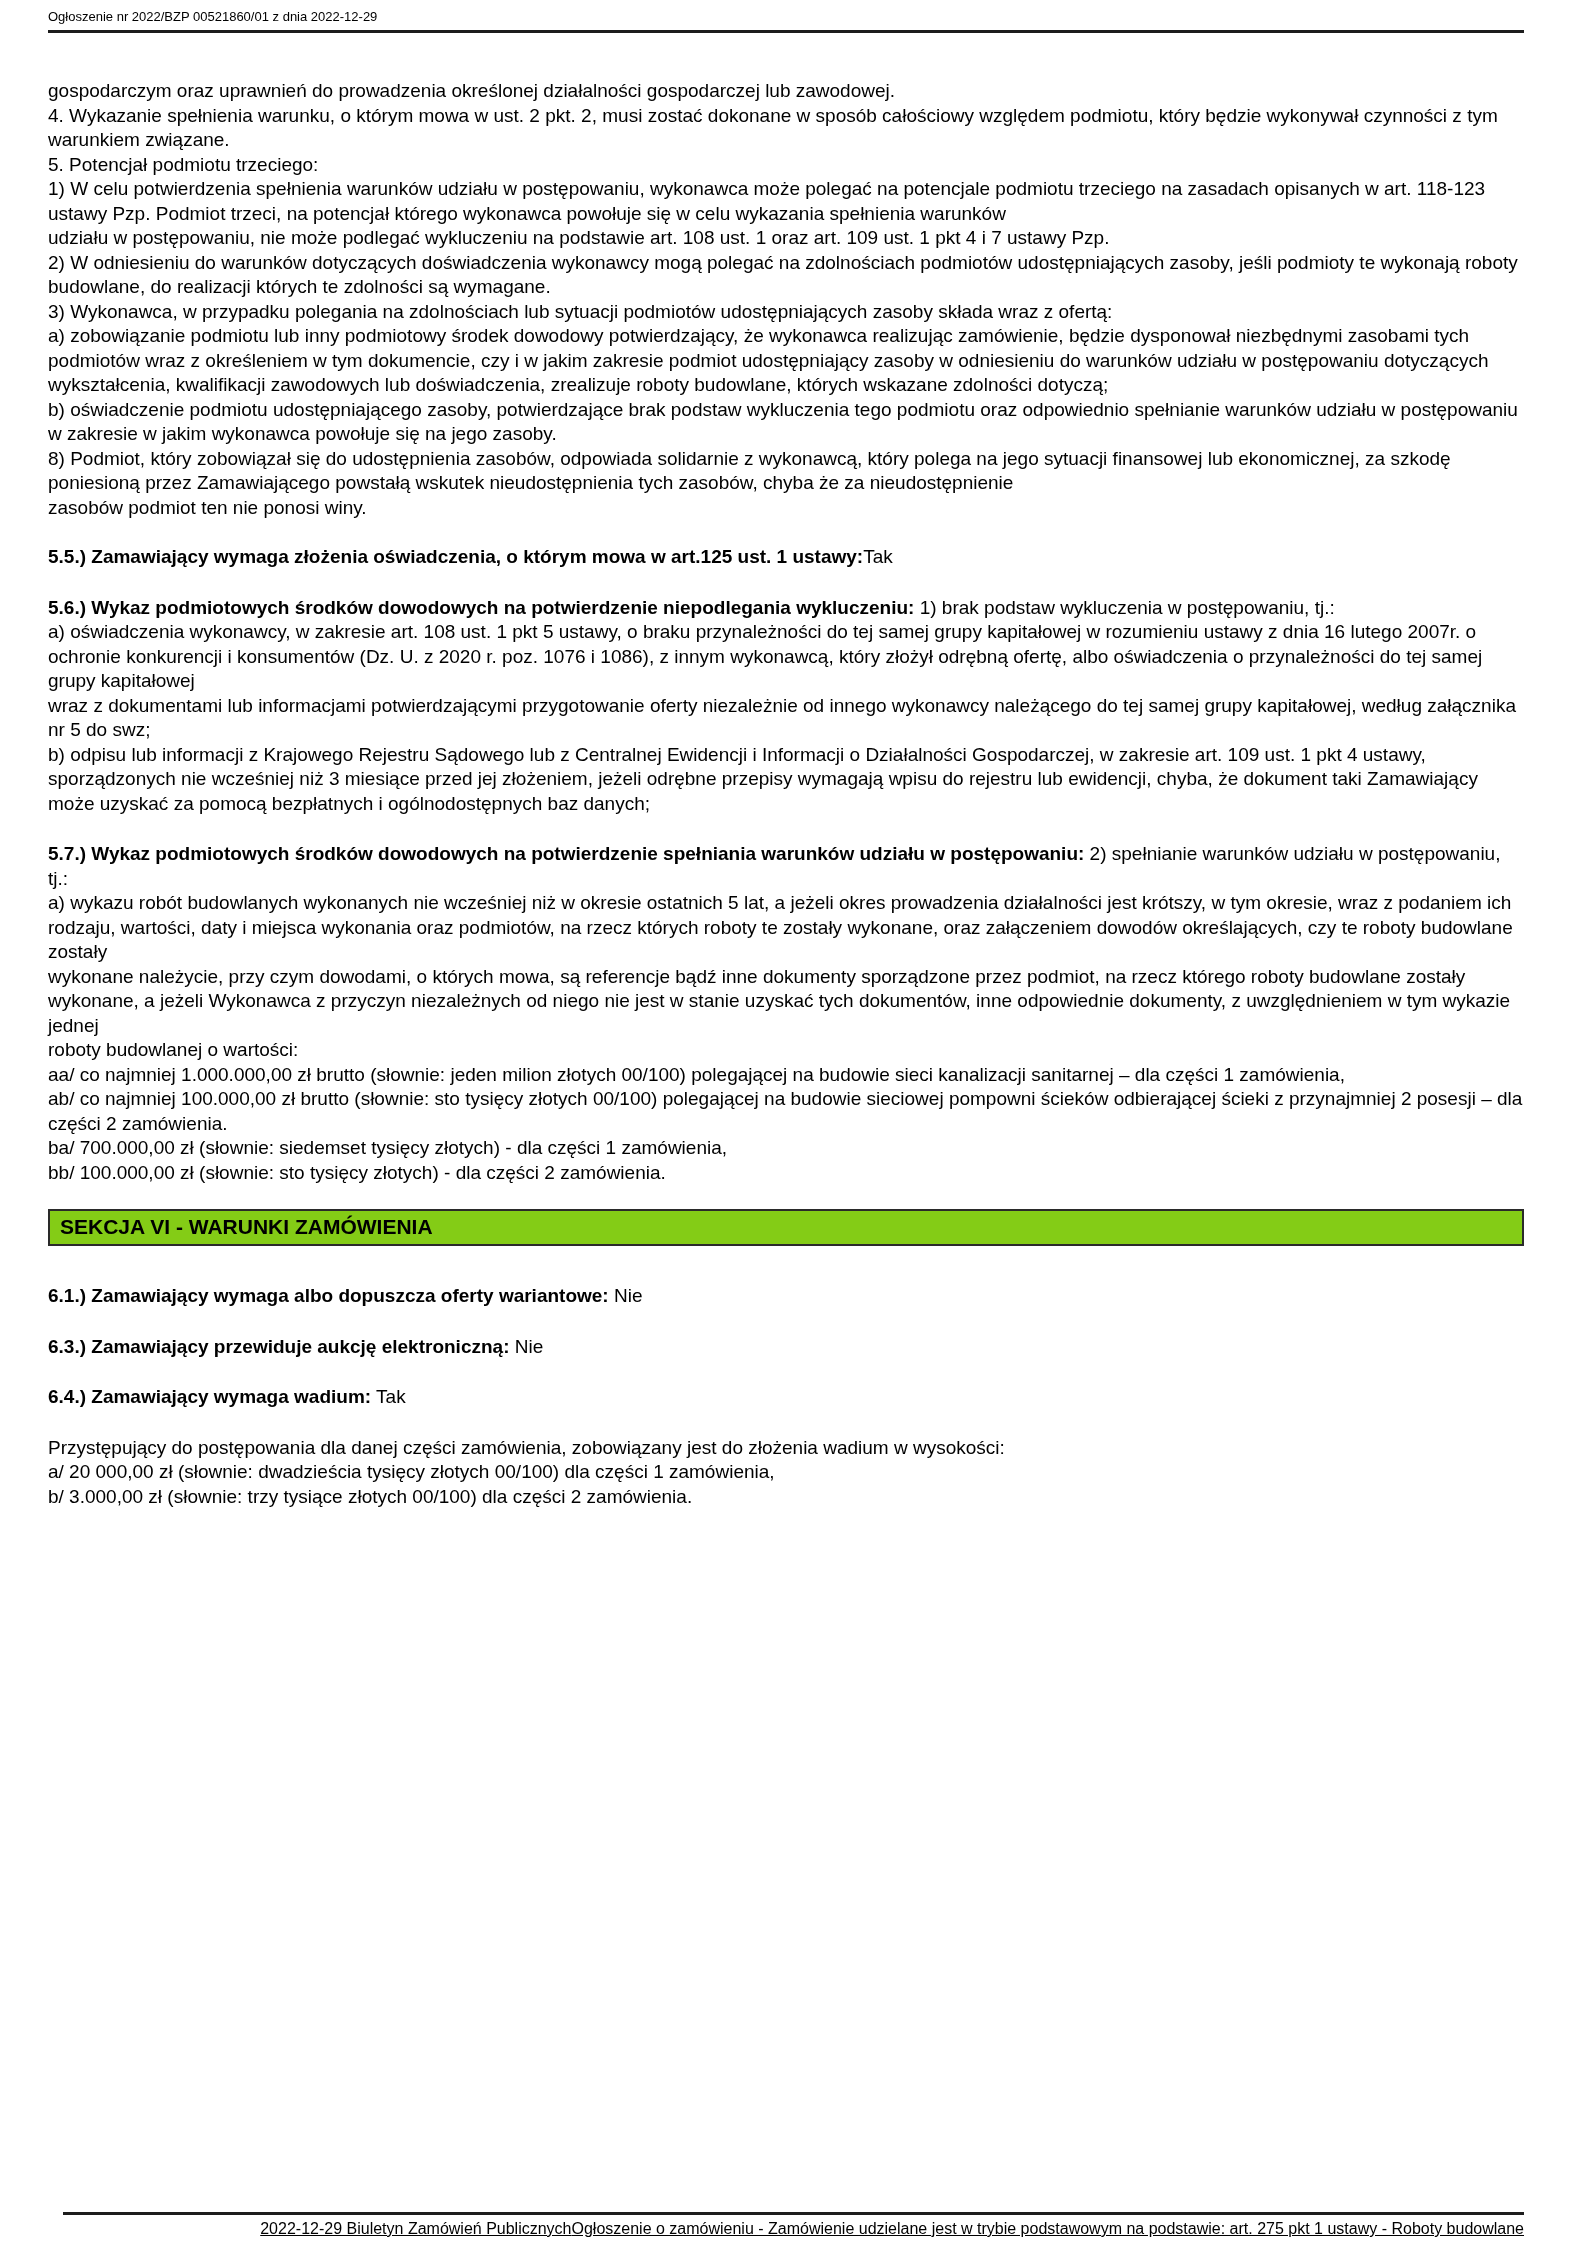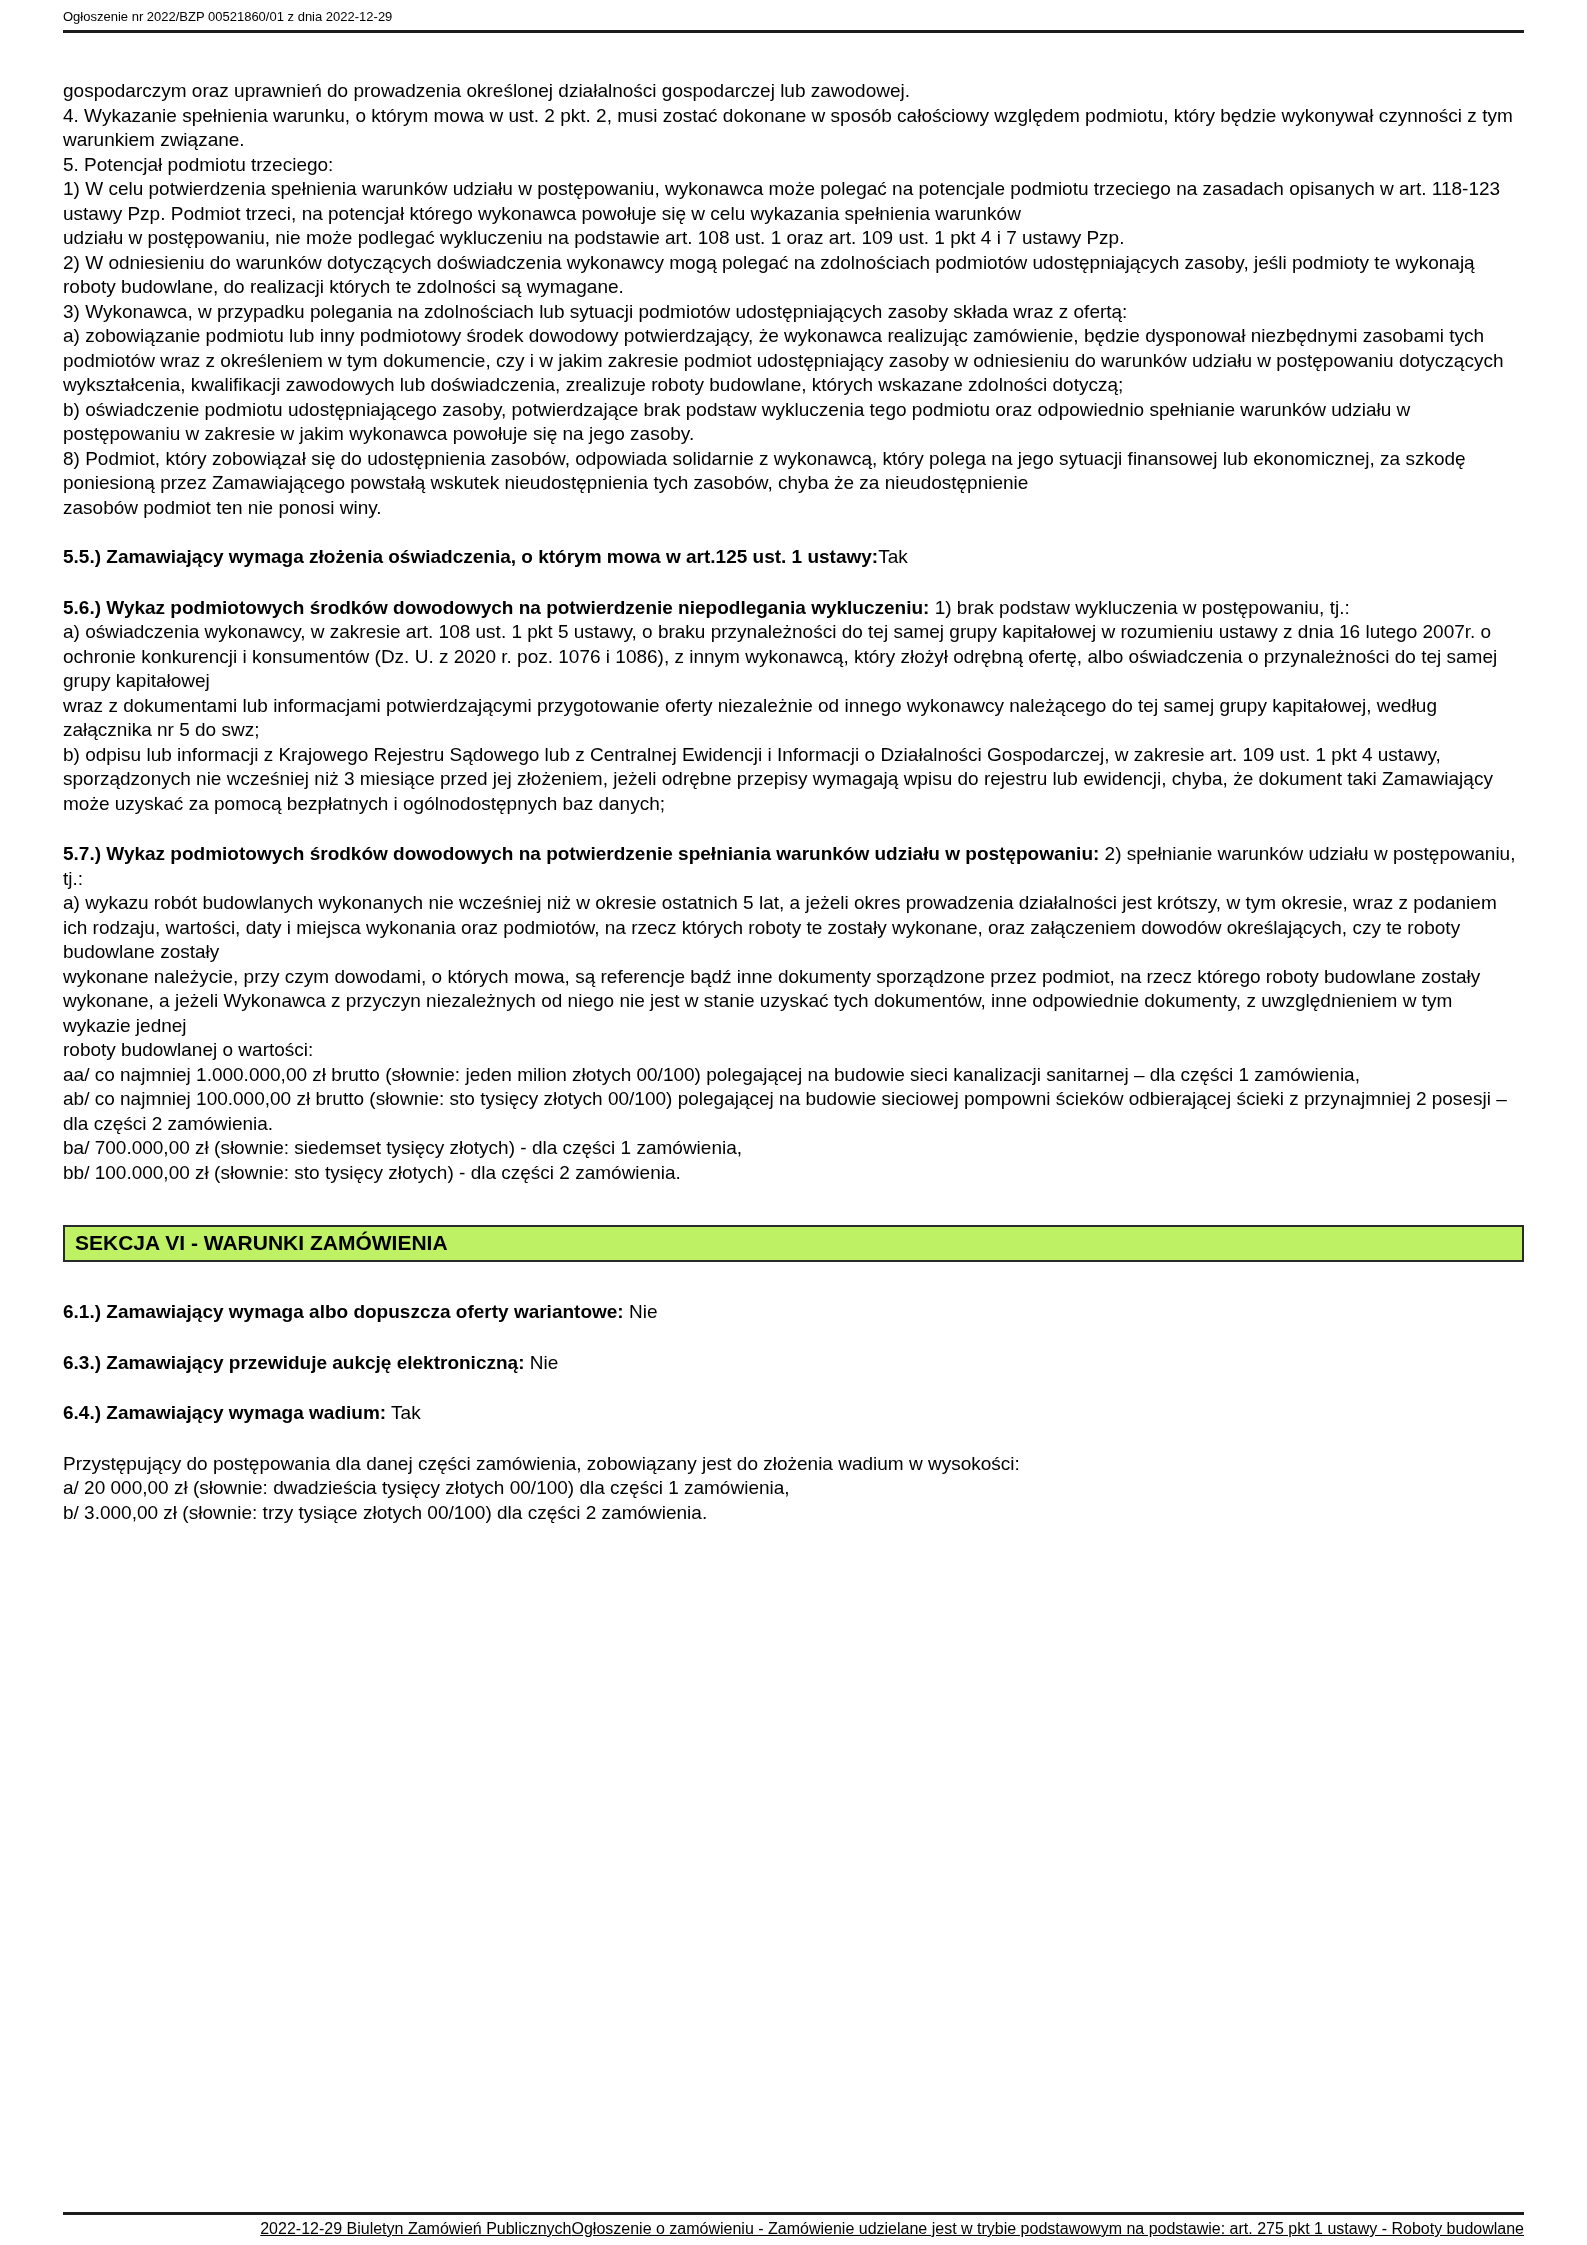--- a/index.html
+++ b/index.html
@@ -12,43 +12,43 @@
     height: 2245px;
     overflow: hidden;
     font-family: "Liberation Sans", "DejaVu Sans", sans-serif;
     color: #000000;
   }
   .doc {
     position: relative;
     box-sizing: border-box;
     width: 1587px;
     height: 2245px;
-    padding: 9px 63px 0 63px;
+    padding: 9px 63px 0 48px;
   }
   .hdr-text {
     font-size: 13px;
     line-height: 16px;
   }
   .rule {
     height: 3px;
     background: #1c1c1c;
   }
   .hdr .rule { margin-top: 5px; }
   .body {
     margin-top: 46px;
     font-size: 19px;
     line-height: 24.5px;
   }
   .line { }
   .b { font-weight: bold; }
   .item { margin-top: 25px; }
   .item-tight { margin-top: 26px; }
   .section-bar {
-    margin-top: 40px;
-    background: #bef264;
+    margin-top: 24px;
+    background: #84cc16;
     border: 2px solid #2a2a2a;
     padding: 2px 10px 4px 10px;
     font-size: 21px;
     font-weight: bold;
     line-height: 27px;
   }
   .after-bar { margin-top: 38px; }
   .footer {
     position: absolute;
     left: 63px;

